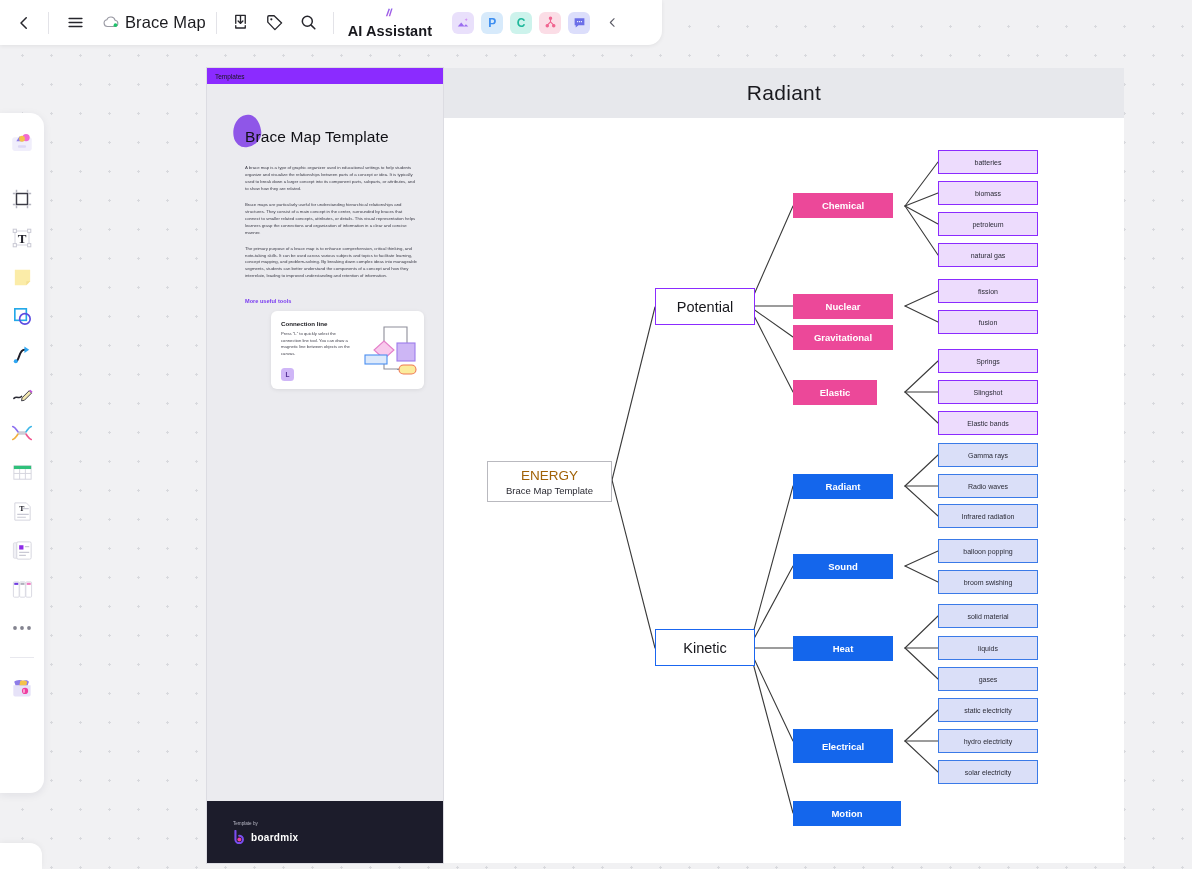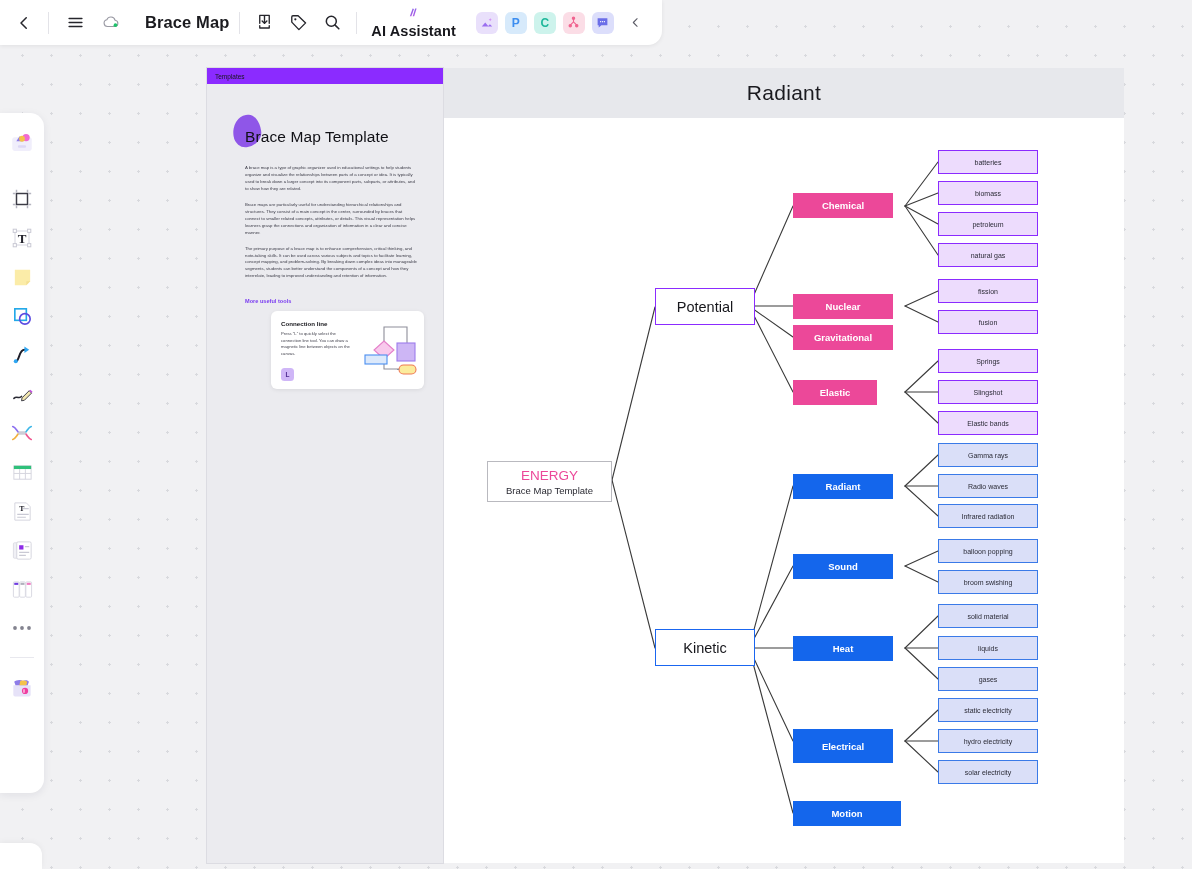--- a/index.html
+++ b/index.html
@@ -25,21 +25,21 @@
     box-shadow: 0 1px 4px rgba(0,0,0,0.07);
     z-index: 40;
   }
   .tb-btn {
     display: flex; align-items: center; justify-content: center;
     height: 32px; border-radius: 6px; cursor: pointer; flex: none;
   }
   .tb-sep { width: 1px; height: 22px; background: #e3e3e8; flex: none; }
   #back-btn { width: 34px; margin-left: 7px; }
   #menu-btn { width: 34px; margin-left: 9px; }
-  #doc-title-wrap { display: flex; align-items: center; gap: 24px; padding: 0 10px; height: 32px; border-radius: 6px; cursor: pointer; font-weight: bold; }
+  #doc-title-wrap { display: flex; align-items: center; gap: 4px; padding: 0 10px; height: 32px; border-radius: 6px; cursor: pointer; }
   #doc-title { font-size: 16.5px; color: #1b1b1f; letter-spacing: .1px; }
   .tb-icon-btn { width: 34px; }
   #ai-assistant {
     display: flex; align-items: center; gap: 5px; height: 32px;
     padding: 0 9px 0 7px; border-radius: 7px; cursor: pointer; flex-direction: column;
   }
   #ai-label {
     font-size: 14.5px; font-weight: 700; color: #18181d; letter-spacing: .1px;
   }
   .app-chip {
@@ -138,21 +138,21 @@
   #map-svg { position: absolute; left: 444px; top: 113px; z-index: 11; }
 
   .node {
     position: absolute; z-index: 12; display: flex;
     align-items: center; justify-content: center; text-align: center;
   }
   .node-root {
     background: #ffffff; border: 1px solid #b9b9bf;
     flex-direction: column; gap: 2px;
   }
-  .node-root .n-title { font-size: 13.5px; color: #ec4899; }
+  .node-root .n-title { font-size: 13.5px; color: #a16207; }
   .node-root .n-sub { font-size: 9.5px; color: #2b2b33; }
   .node-cat {
     background: #ffffff; font-size: 14.5px; color: #17171c;
   }
   .node-cat.purple { border: 1.6px solid #8b2bff; }
   .node-cat.blue { border: 1.6px solid #1a66f0; }
   .node-branch { font-size: 9.5px; font-weight: 700; color: #ffffff; }
   .node-branch.purple { background: #ec4899; }
   .node-branch.blue { background: #1466ec; }
   .node-leaf { font-size: 7px; color: #2b2b36; }
@@ -389,20 +389,30 @@
         <path d="M33 40 V50 H50" fill="none" stroke="#8e8e9a" stroke-width="1.1"></path>
         <path d="M56 34 V42" fill="none" stroke="#8e8e9a" stroke-width="1.1"></path>
         <path d="M33 22 L43 31 L33 40 L23 31z" fill="#f8c9ec" stroke="#e47fc9" stroke-width="1.1"></path>
         <rect x="46" y="24" width="18" height="18" fill="#cdb6f5" stroke="#9d7cec" stroke-width="1.1"></rect>
         <rect x="14" y="36" width="22" height="9" fill="#dce9fb" stroke="#4a8ef0" stroke-width="1.1"></rect>
         <rect x="48" y="46" width="17" height="9" rx="4.5" fill="#fbec9d" stroke="#ef7a55" stroke-width="1.1"></rect>
         <path d="M46 50.5h2" stroke="#8e8e9a" stroke-width="1.1"></path>
       </svg>
     </div>
   </div>
+  <div id="tpl-footer">
+    <div id="tpl-footer-label">Template by</div>
+    <div id="tpl-brand-row">
+      <svg width="13" height="14" viewBox="0 0 16 17">
+        <path d="M3 1v10.5a4.6 4.6 0 1 0 4.6-4.6" fill="none" stroke="#7a4df0" stroke-width="2.6" stroke-linecap="round"></path>
+        <circle cx="7.8" cy="11.6" r="2.4" fill="#ef3ea0"></circle>
+      </svg>
+      <span id="tpl-brand-name">boardmix</span>
+    </div>
+  </div>
 </div>
 
 <div id="example-header">
   <span id="example-title">Radiant</span>
 </div>
 <div id="example-canvas"></div>
 
 <svg id="map-svg" width="680" height="750">
   <g stroke="#3a3a3a" stroke-width="1.1" fill="none" stroke-linecap="round">
 

